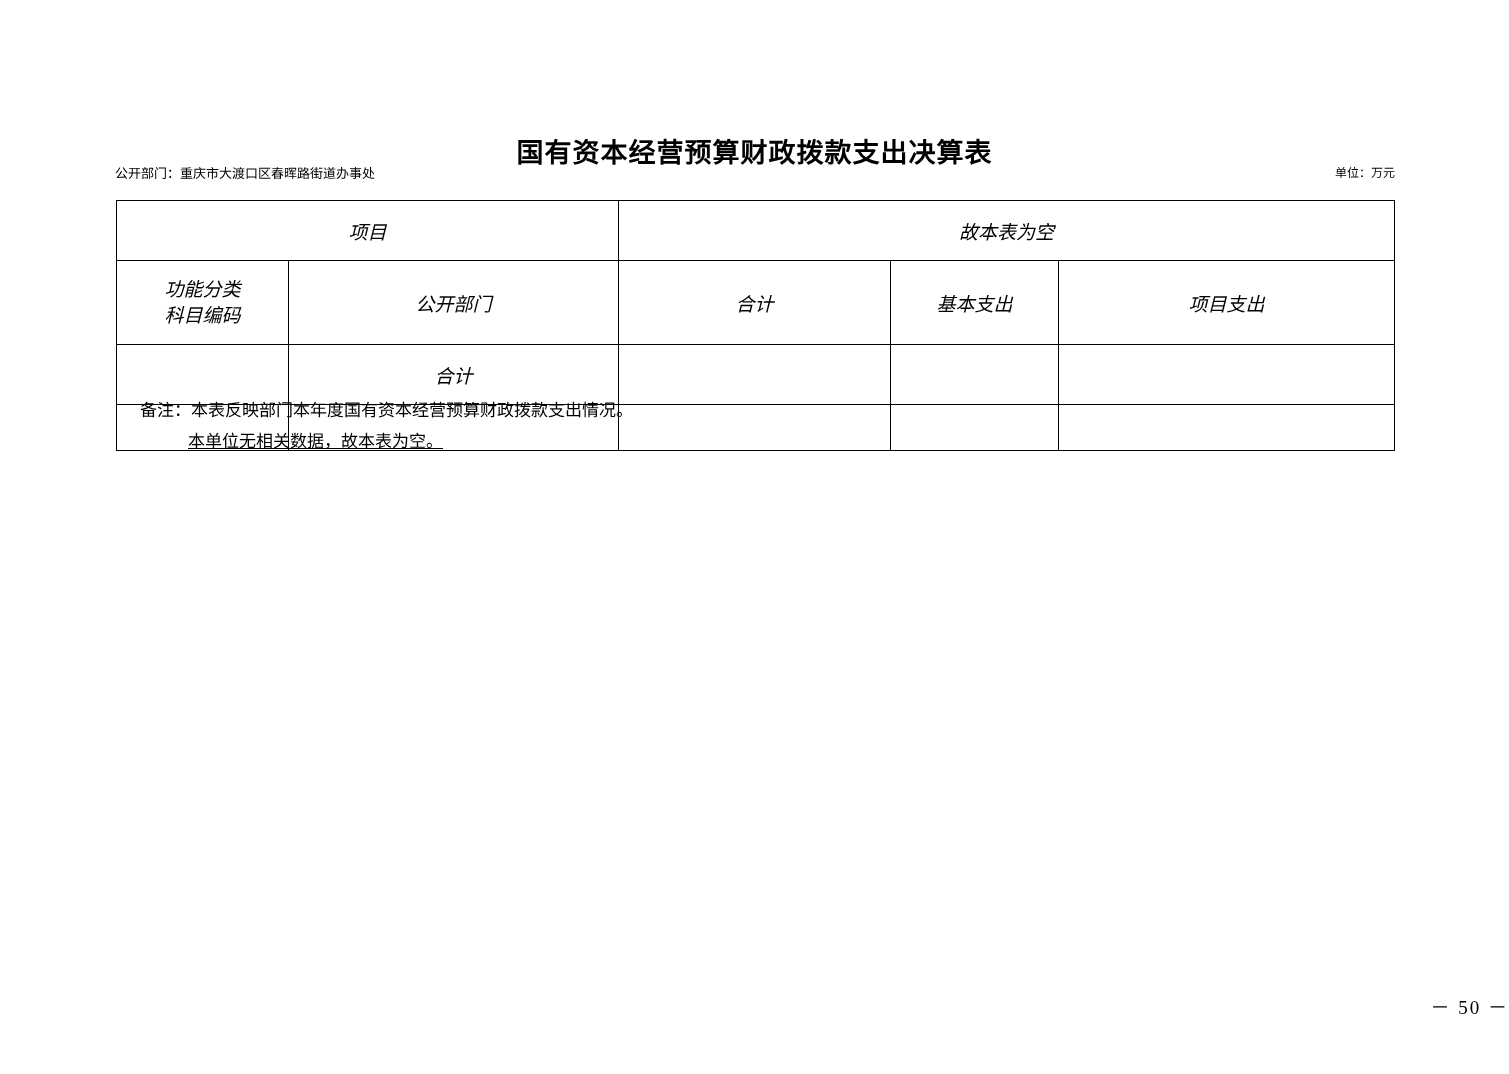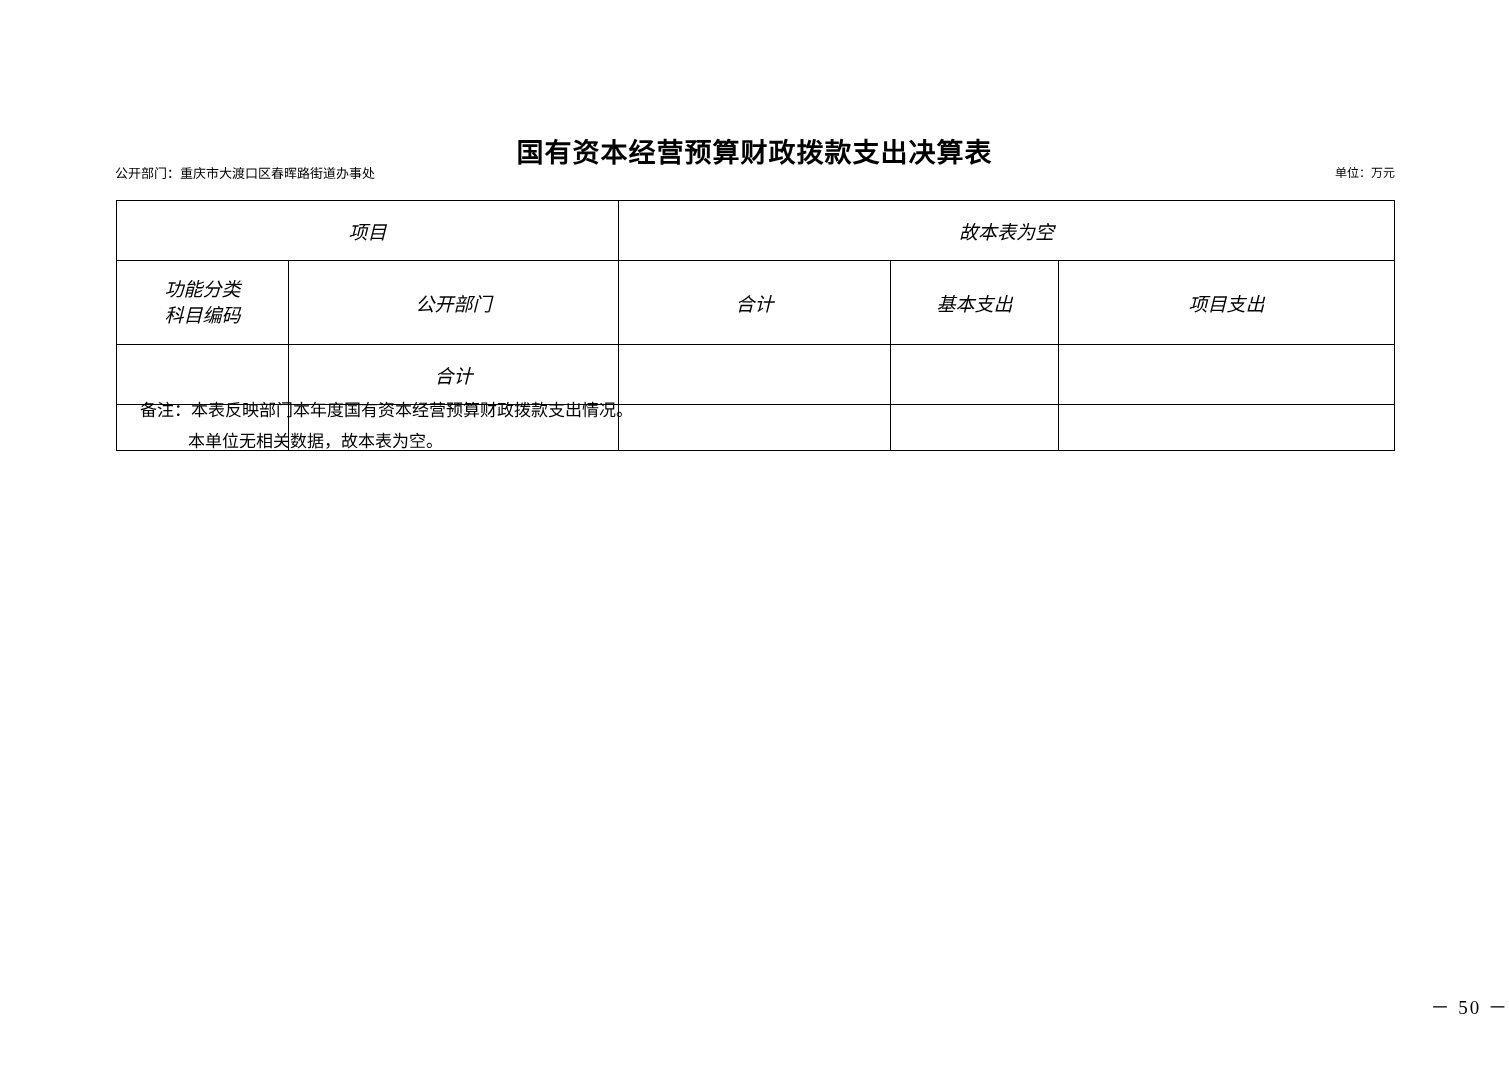--- a/index.html
+++ b/index.html
@@ -88,20 +88,21 @@
   }
   .notes {
     position: absolute;
     left: 140px;
     top: 395px;
     font-size: 17px;
     line-height: 1.85;
   }
   .notes .note-line-2 {
     padding-left: 48px;
+    text-decoration: underline;
   }
   .page-number {
     position: absolute;
     left: 0;
     top: 992px;
     width: 1509px;
     text-align: right;
     font-size: 19px;
     letter-spacing: 2px;
   }

